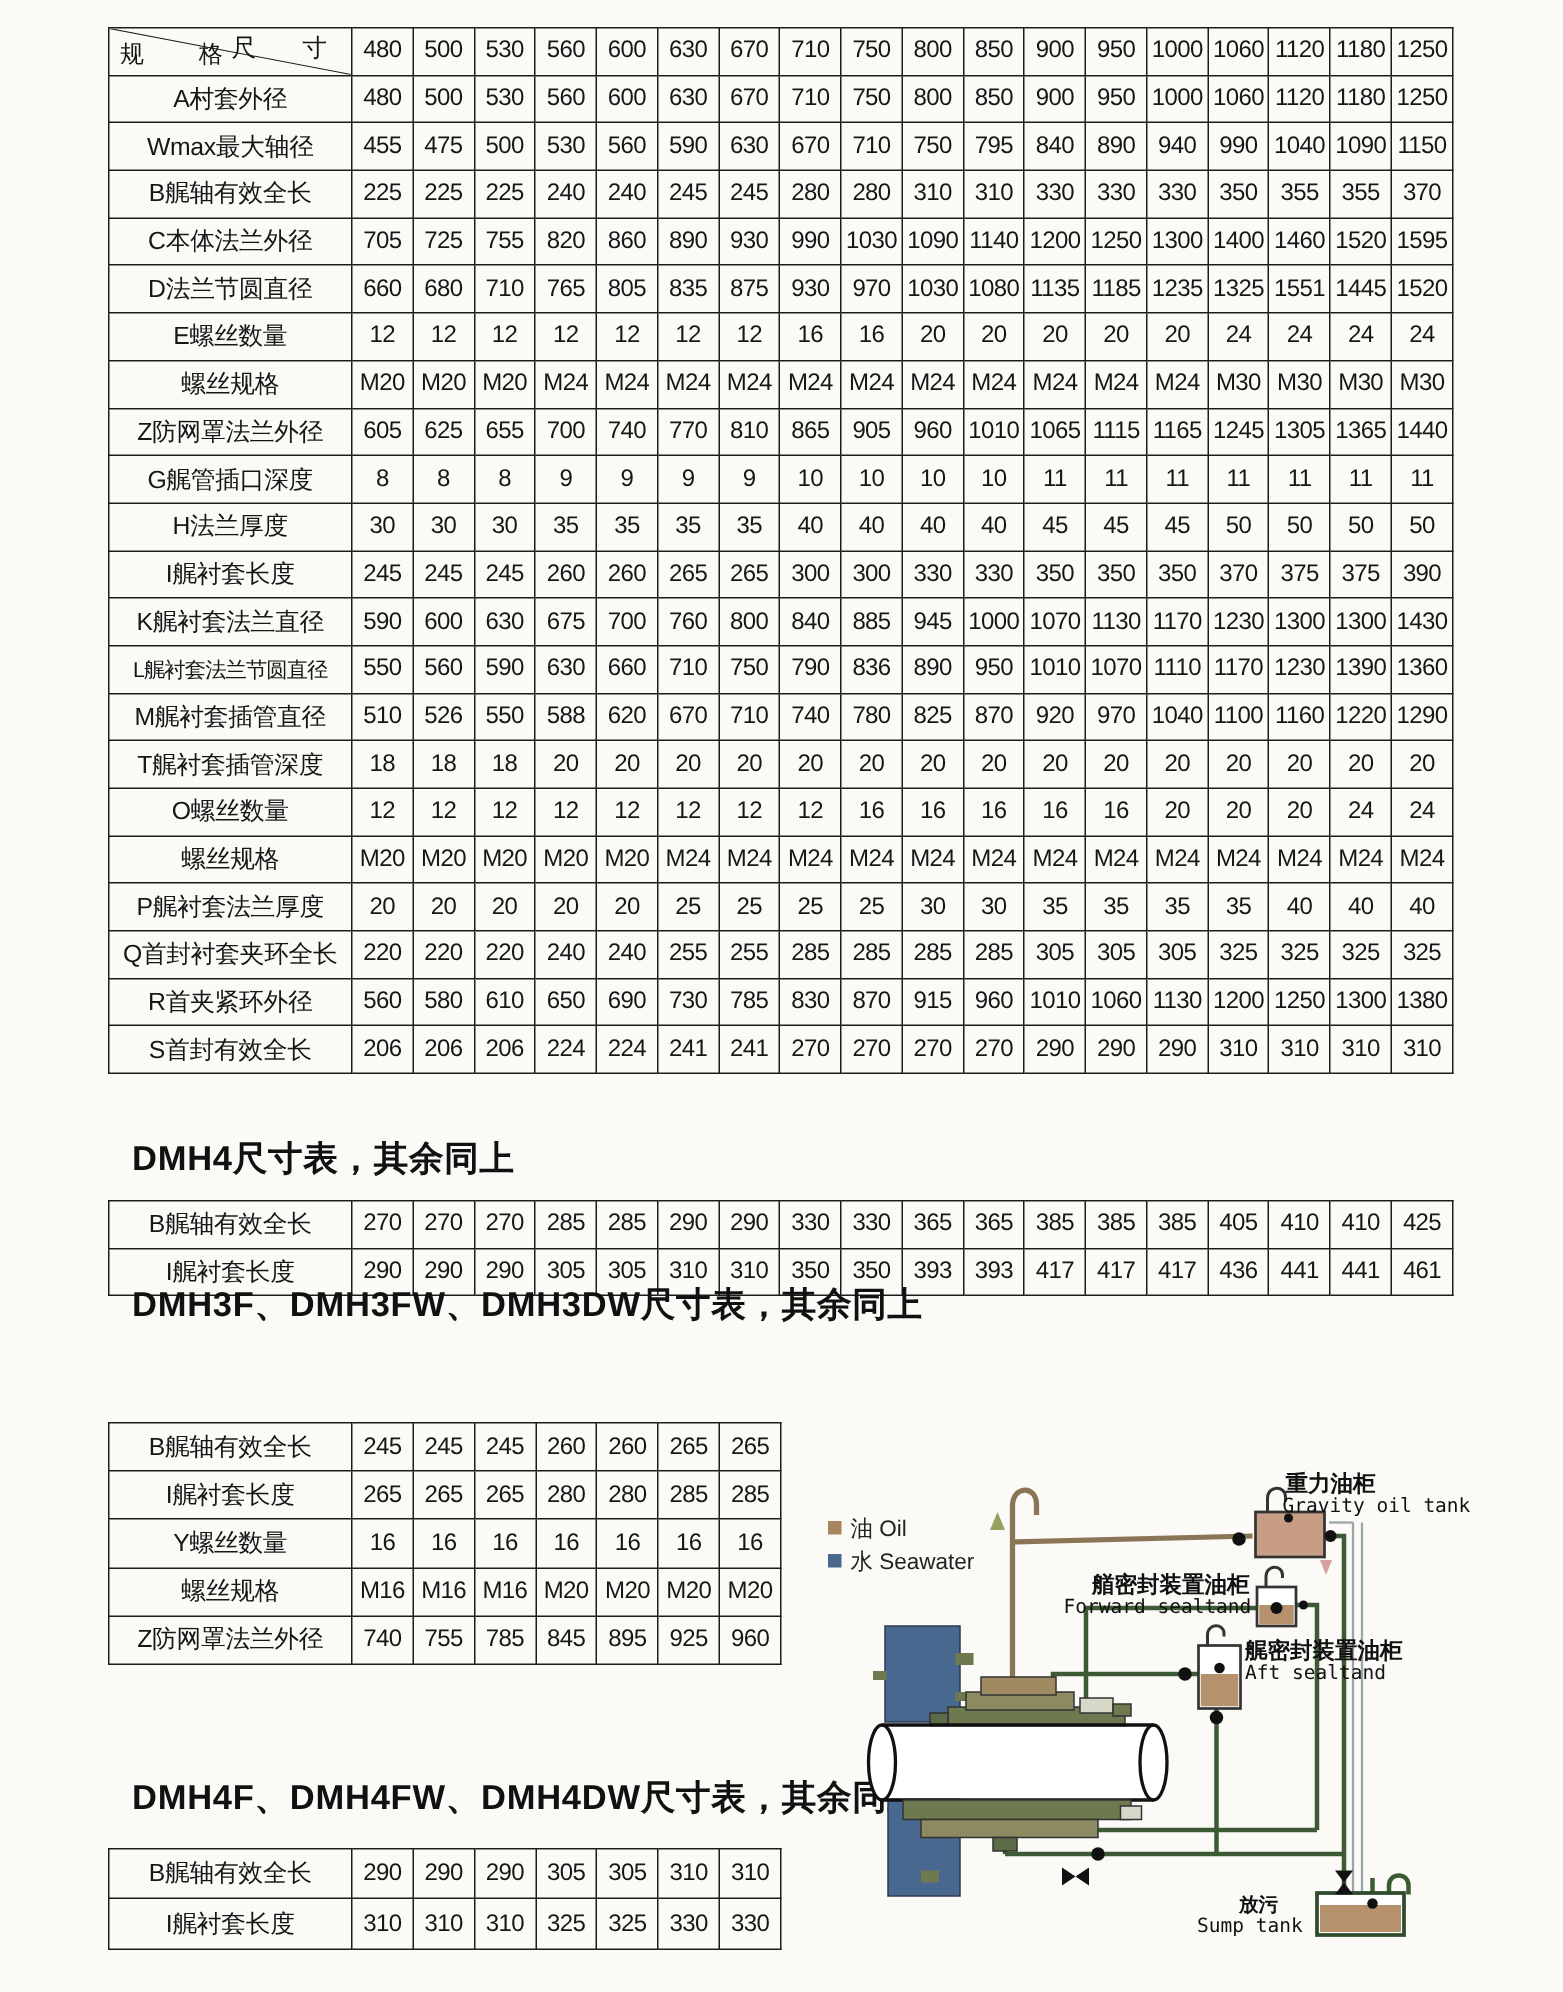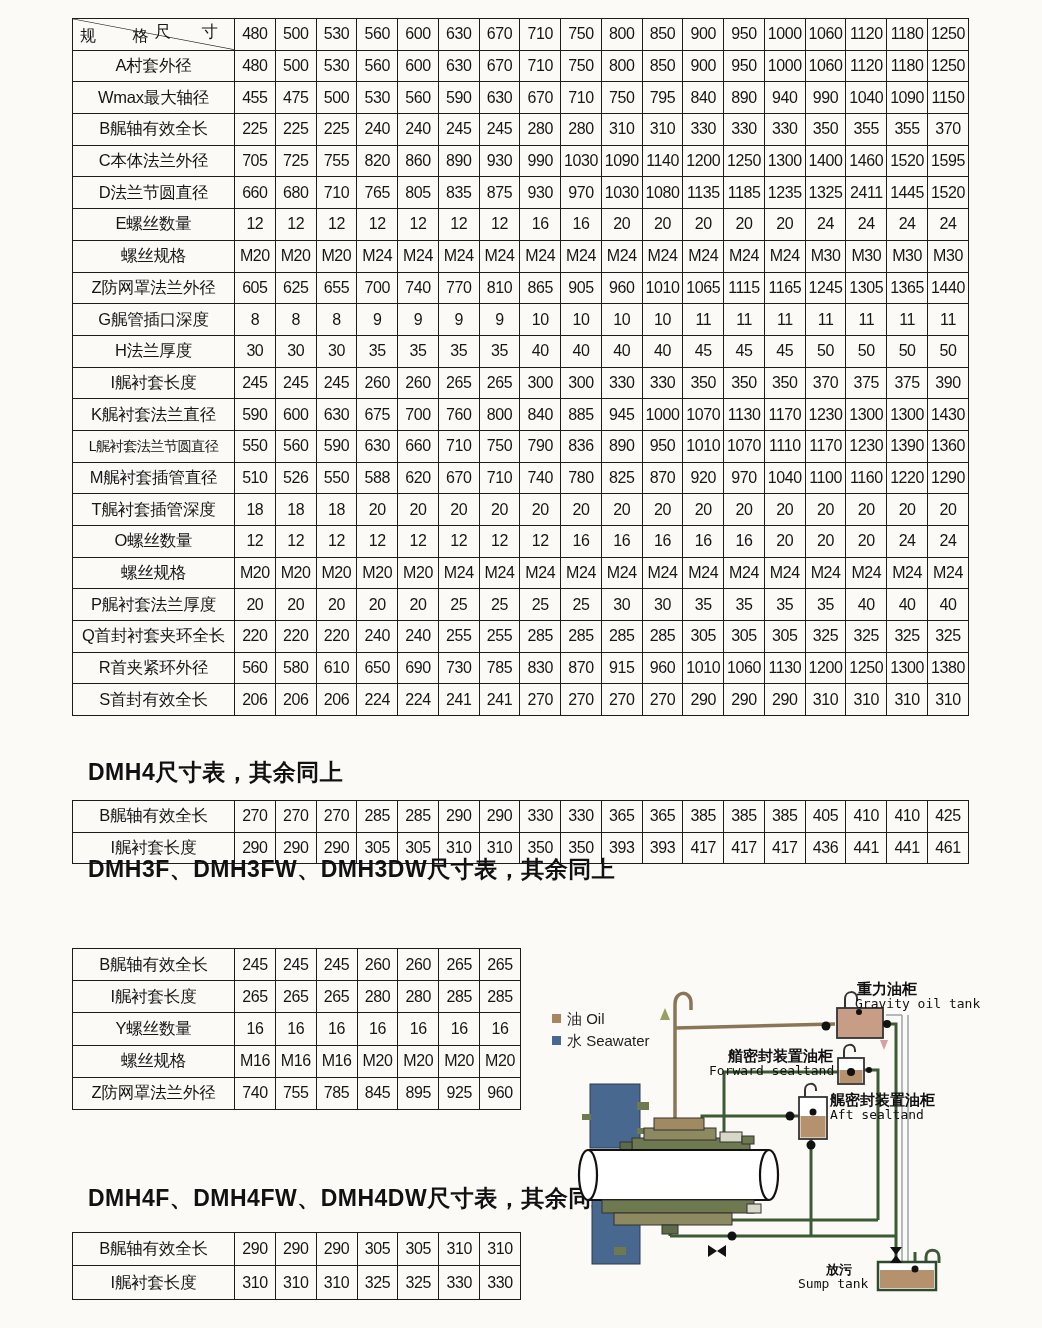--- a/index.html
+++ b/index.html
@@ -158,21 +158,21 @@
           <td>835</td>
           <td>875</td>
           <td>930</td>
           <td>970</td>
           <td>1030</td>
           <td>1080</td>
           <td>1135</td>
           <td>1185</td>
           <td>1235</td>
           <td>1325</td>
-          <td>2411</td>
+          <td>1551</td>
           <td>1445</td>
           <td>1520</td>
         </tr>
         <tr>
           <td class="rowlabel">E螺丝数量</td>
           <td>12</td>
           <td>12</td>
           <td>12</td>
           <td>12</td>
           <td>12</td>

